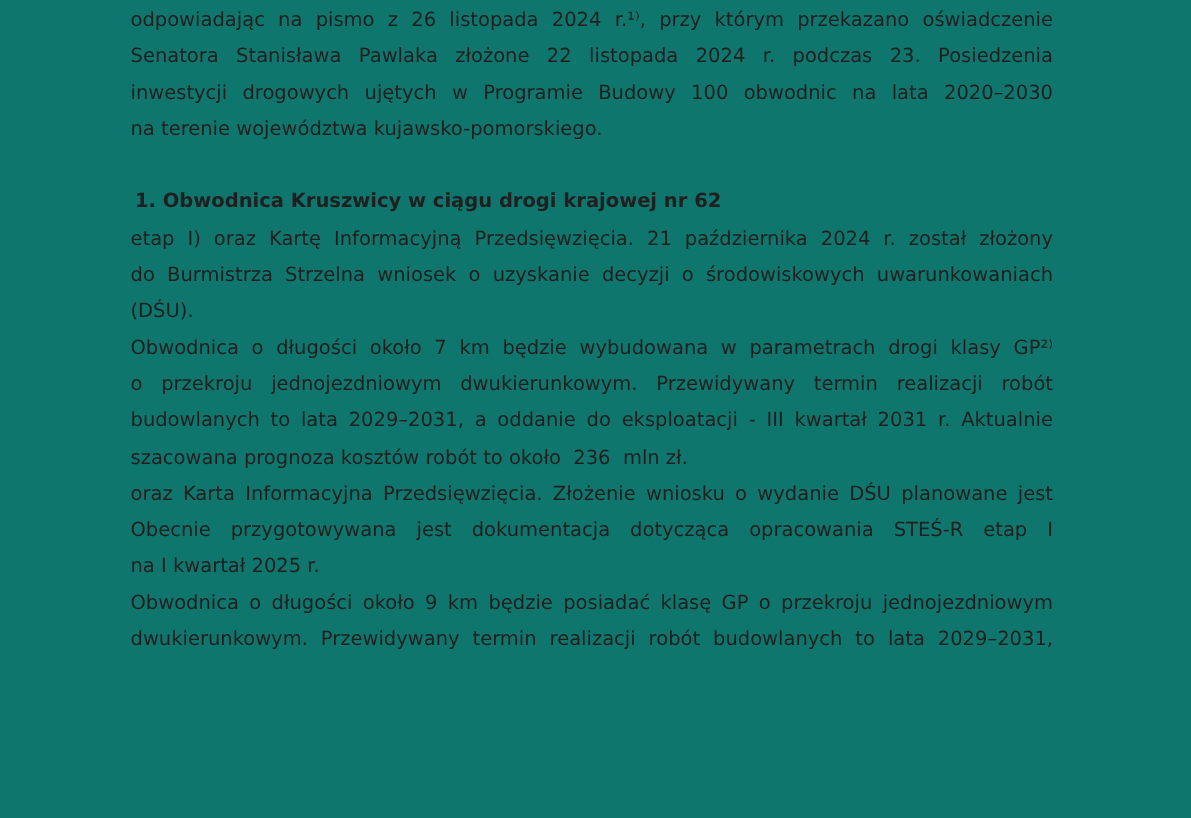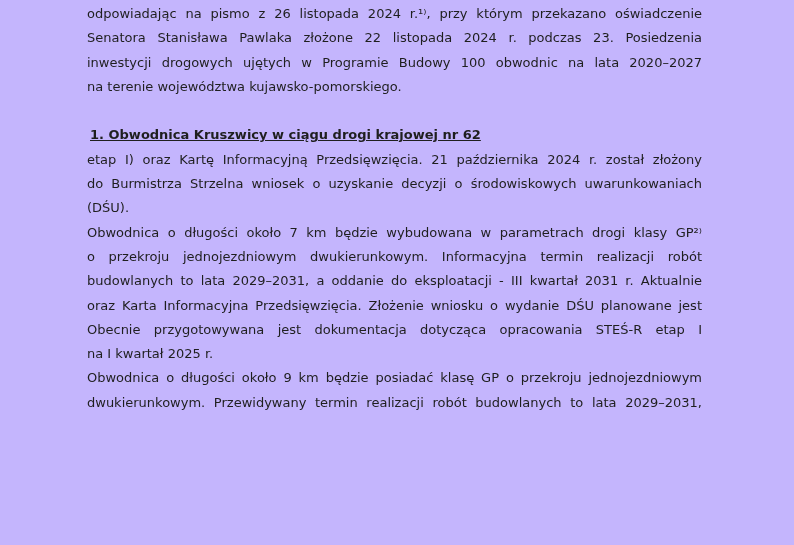--- a/index.html
+++ b/index.html
@@ -36,48 +36,48 @@
     white-space: pre-wrap;
   }
   .heading {
     height: 24.3px;
     line-height: 24.3px;
     font-weight: bold;
     margin-top: 24.3px; 
     padding-left: 3px;
     white-space: pre-wrap;
     overflow: hidden;
-    text-decoration: underline;
   }
   .paragraph { margin: 0; }
 </style>
 </head>
 <body>
 
-<div class="page" style="background: #c4b5fd; color: rgb(31, 31, 31);">
+<div class="page" style="background: #0f766e; color: rgb(31, 31, 31);">
 
   <div class="paragraph">
     <div class="line">odpowiadając na pismo z 26 listopada 2024 r.¹⁾, przy którym przekazano oświadczenie</div>
     <div class="line">Senatora Stanisława Pawlaka złożone 22 listopada 2024 r. podczas 23. Posiedzenia</div>
-    <div class="line">inwestycji drogowych ujętych w Programie Budowy 100 obwodnic na lata 2020–2027</div>
+    <div class="line">inwestycji drogowych ujętych w Programie Budowy 100 obwodnic na lata 2020–2030</div>
     <div class="line last">na terenie województwa kujawsko-pomorskiego.</div>
   </div>
 
   <div class="heading">1. Obwodnica Kruszwicy w ciągu drogi krajowej nr 62</div>
 
   <div class="paragraph">
     <div class="line">etap I) oraz Kartę Informacyjną Przedsięwzięcia. 21 października 2024 r. został złożony</div>
     <div class="line">do Burmistrza Strzelna wniosek o uzyskanie decyzji o środowiskowych uwarunkowaniach</div>
     <div class="line last">(DŚU).</div>
   </div>
 
   <div class="paragraph">
     <div class="line">Obwodnica o długości około 7 km będzie wybudowana w parametrach drogi klasy GP²⁾</div>
-    <div class="line">o przekroju jednojezdniowym dwukierunkowym. Informacyjna termin realizacji robót</div>
+    <div class="line">o przekroju jednojezdniowym dwukierunkowym. Przewidywany termin realizacji robót</div>
     <div class="line">budowlanych to lata 2029–2031, a oddanie do eksploatacji - III  kwartał 2031 r. Aktualnie</div>
+    <div class="line last">szacowana prognoza kosztów robót to około  236  mln zł.</div>
   </div>
 
 
   <div class="paragraph">
     <div class="line">oraz Karta Informacyjna Przedsięwzięcia. Złożenie wniosku o wydanie DŚU planowane jest</div>
     <div class="line">Obecnie przygotowywana jest dokumentacja dotycząca opracowania STEŚ-R etap I</div>
     <div class="line last">na I kwartał 2025 r.</div>
   </div>
 
   <div class="paragraph">

